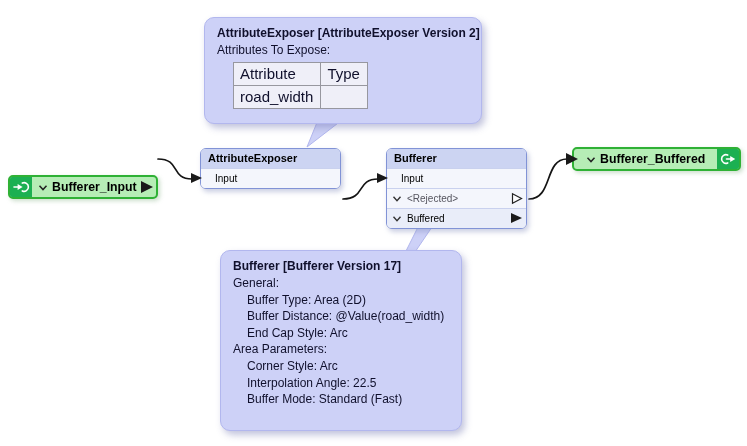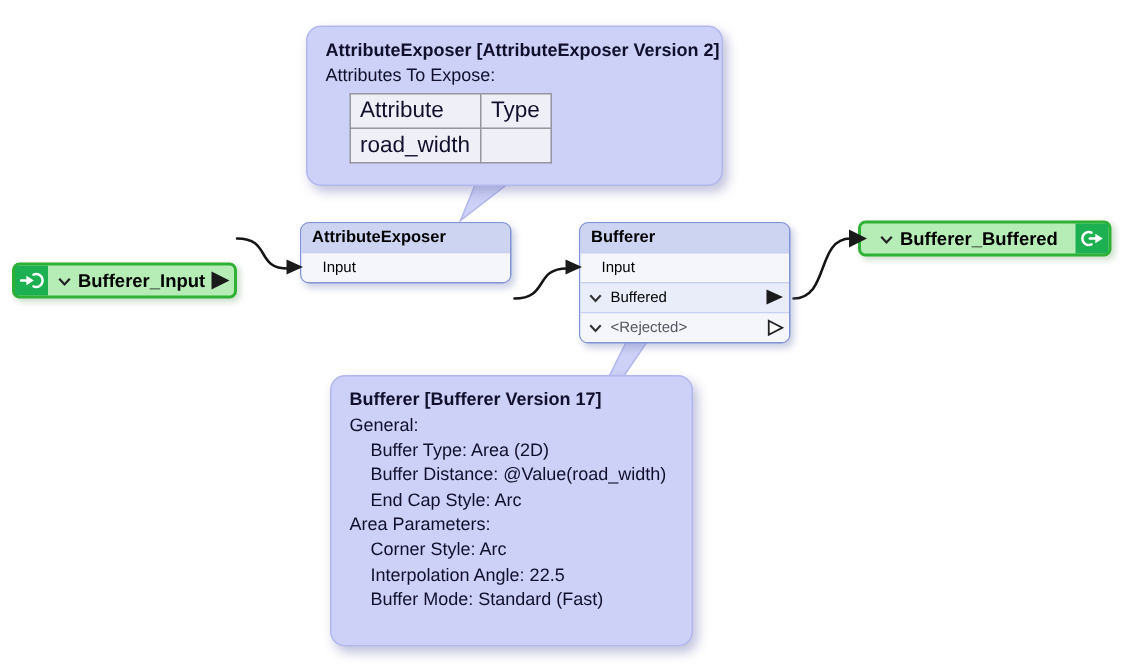--- a/index.html
+++ b/index.html
@@ -157,42 +157,42 @@
       <span class="port-label">Input</span>
     </div>
   </div>
 
   <div class="node" id="n-buf">
     <div class="node-header">Bufferer</div>
     <div class="port-row light">
       <span class="tri-in"></span>
       <span class="port-label">Input</span>
     </div>
-    <div class="port-row dark with-chev">
-      <span class="chev">
-        <svg width="10" height="8" viewBox="0 0 10 8">
-            <polyline points="1.5,1.8 5,5.6 8.5,1.8" style="fill:none;stroke:#333;stroke-width:1.4"></polyline>
-          </svg>
-      </span>
-      <span class="port-label">Buffered</span>
-      <span class="tri-right"></span>
-    </div>
     <div class="port-row light with-chev rejected">
       <span class="chev">
         <svg width="10" height="8" viewBox="0 0 10 8">
             <polyline points="1.5,1.8 5,5.6 8.5,1.8" style="fill:none;stroke:#333;stroke-width:1.4"></polyline>
           </svg>
       </span>
       <span class="port-label">&lt;Rejected&gt;</span>
       <span class="tri-hollow">
         <svg width="12" height="13" viewBox="0 0 12 13">
             <polygon points="1.5,1.8 10.5,6.5 1.5,11.2" style="fill:#fdfdfe;stroke:#222;stroke-width:1.2"></polygon>
           </svg>
       </span>
     </div>
+    <div class="port-row dark with-chev">
+      <span class="chev">
+        <svg width="10" height="8" viewBox="0 0 10 8">
+            <polyline points="1.5,1.8 5,5.6 8.5,1.8" style="fill:none;stroke:#333;stroke-width:1.4"></polyline>
+          </svg>
+      </span>
+      <span class="port-label">Buffered</span>
+      <span class="tri-right"></span>
+    </div>
   </div>
 
   <div class="gnode" id="n-output">
     <span class="gtri-in"></span>
     <span class="chev">
       <svg width="10" height="8" viewBox="0 0 10 8">
           <polyline points="1.5,1.8 5,5.6 8.5,1.8" style="fill:none;stroke:#222;stroke-width:1.5"></polyline>
         </svg>
     </span>
     <span class="glabel">Bufferer_Buffered</span>

